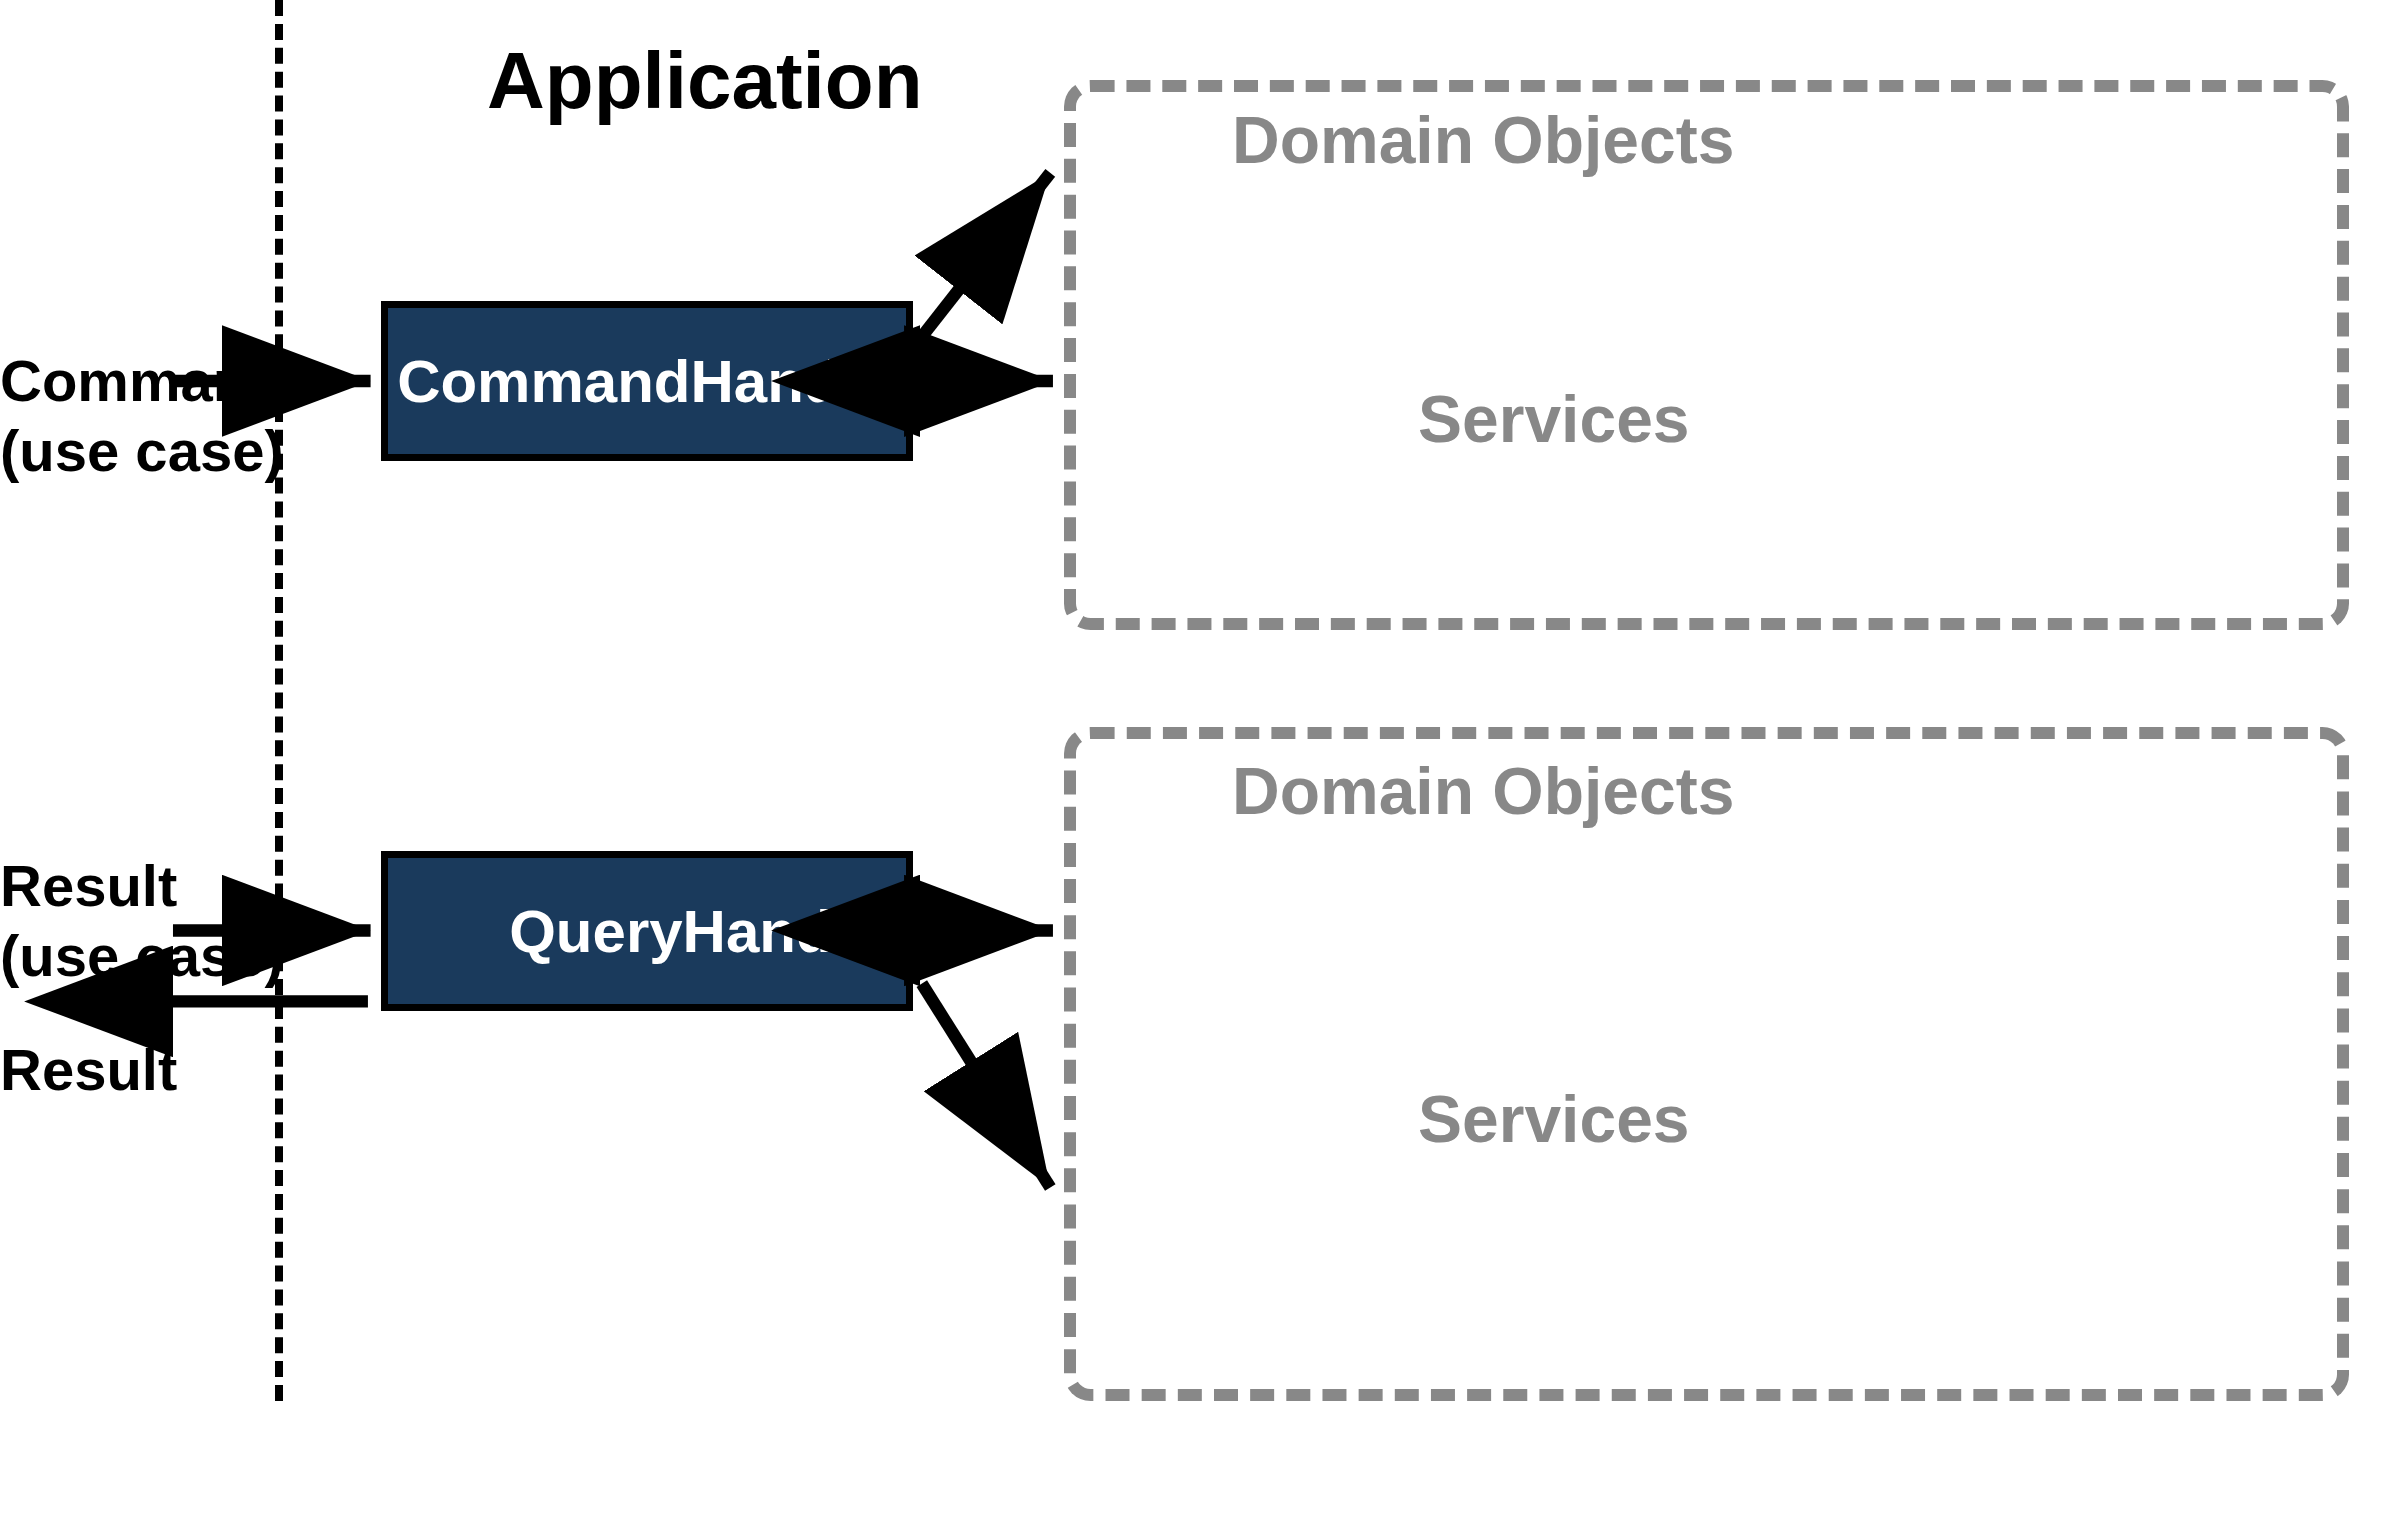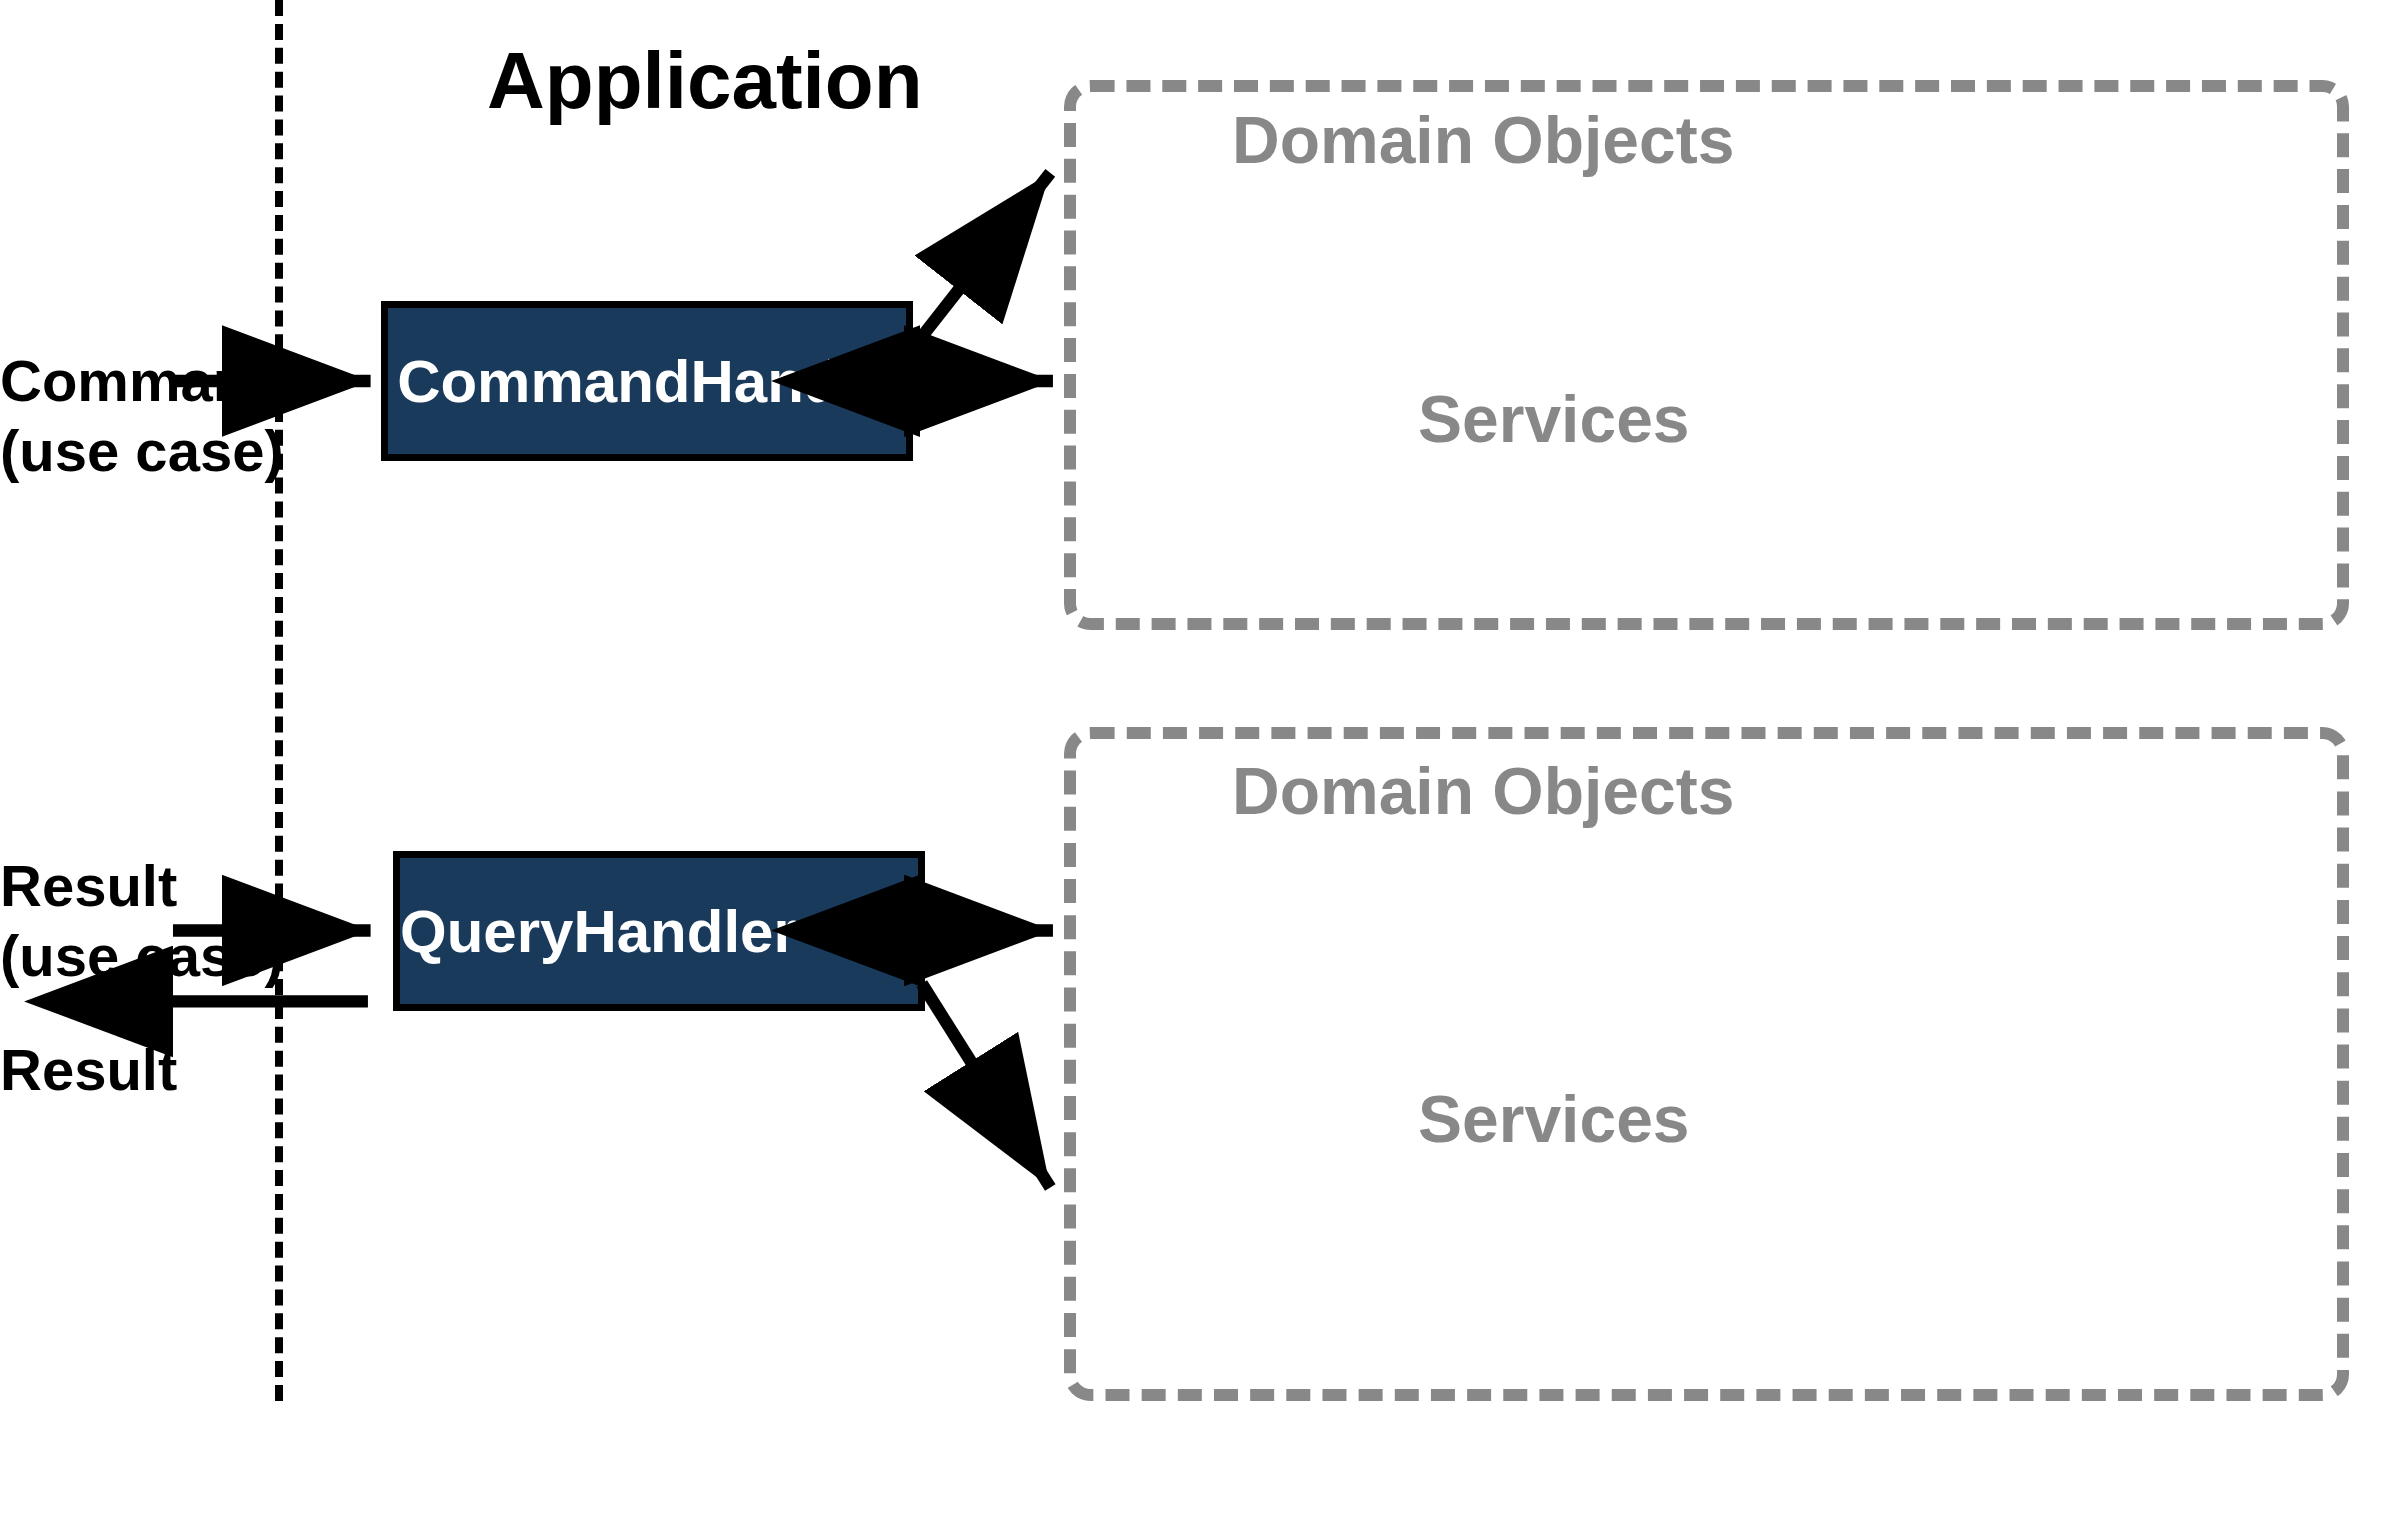--- a/index.html
+++ b/index.html
@@ -108,22 +108,21 @@
     .query-handler-box {
       position: absolute;
       top: 851px;
       left: 381px;
       width: 532px;
       height: 160px;
       background-color: #1a3a5c;
       border: 7px solid #000000;
       display: flex;
       align-items: center;
-      justify-content: flex-start;
-      margin-left: 12px;
+      justify-content: flex-end;
     }
 
     .query-handler-box span {
       color: #ffffff;
       font-size: 60px;
       font-weight: 900;
     }
 
     
     .domain-box-top {

